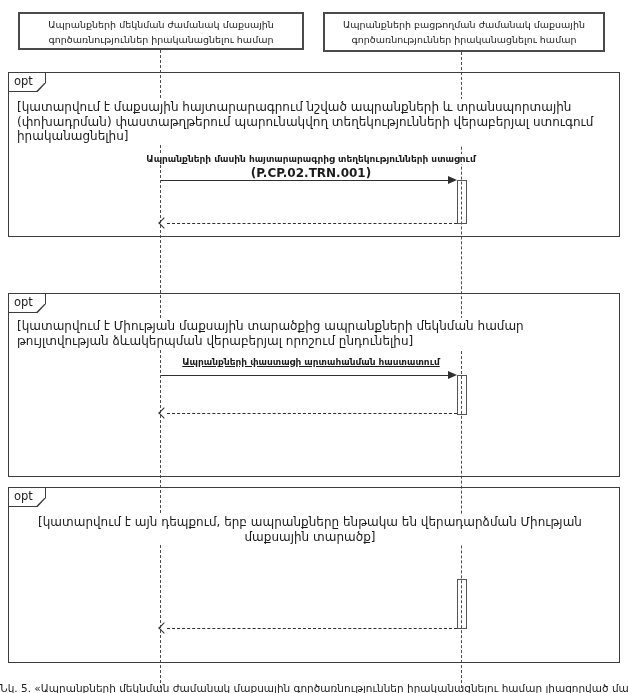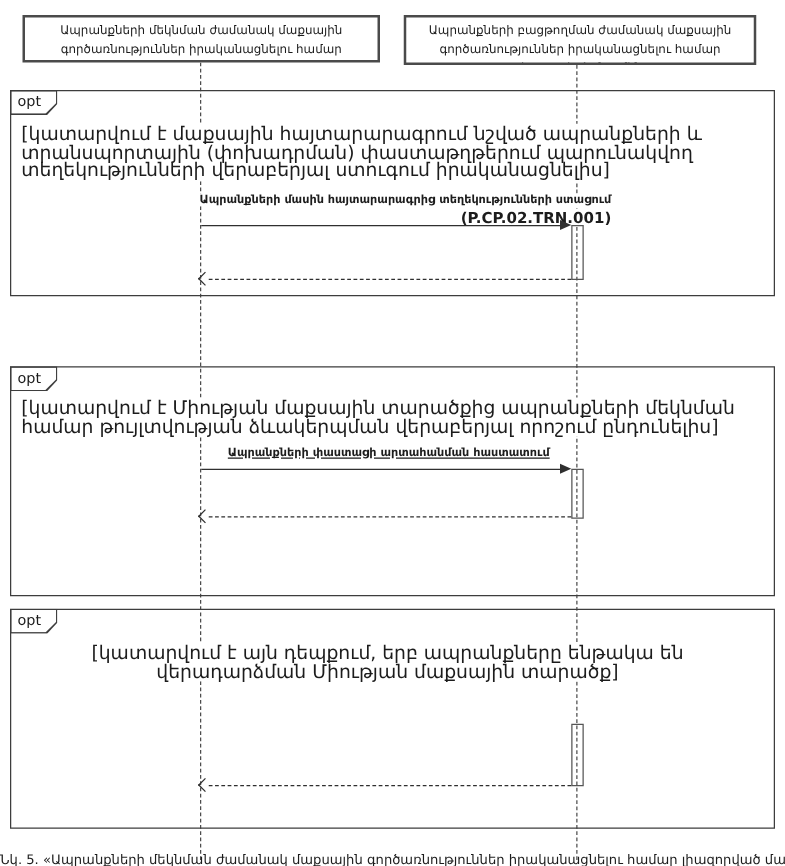--- a/index.html
+++ b/index.html
@@ -25,21 +25,21 @@
   .opt-tab{
     position:absolute;top:-1px;left:-1px;width:38px;height:20px;background:#3d3d3d;
     clip-path:polygon(0 0,100% 0,100% 55%,78% 100%,0 100%);z-index:4;
   }
   .opt-tab-inner{
     position:absolute;top:1px;left:1px;right:1px;bottom:1px;background:#ffffff;
     clip-path:polygon(0 0,100% 0,100% 52%,76% 100%,0 100%);
     font-size:11.5px;line-height:16px;padding-left:5px;box-sizing:border-box;
   }
   .guard{
-    position:absolute;font-size:15px;line-height:14.5px;background:#ffffff;
+    position:absolute;font-size:12px;line-height:14.5px;background:#ffffff;
     padding:1px 2px;z-index:3;
   }
   .msg{
     position:absolute;text-align:center;z-index:3;background:transparent;
   }
   .msg-title{font-size:9px;font-weight:bold;background:#ffffff;padding:0 2px;}
   .msg-code{font-size:12px;font-weight:bold;background:#ffffff;padding:0 2px;}
   .msg-line{line-height:12.5px;}
   .solid-line{
     position:absolute;height:0;border-top:1px solid #2f2f2f;z-index:3;
@@ -75,21 +75,21 @@
 
   <div class="actor" style="left:18px;top:12px;width:286px;height:38px;">Ապրանքների մեկնման ժամանակ մաքսային գործառնություններ իրականացնելու համար լիազորված մարմին</div>
   <div class="actor" style="left:323px;top:12px;width:282px;height:40px;">Ապրանքների բացթողման ժամանակ մաքսային գործառնություններ իրականացնելու համար լիազորված մարմին</div>
 
   <div class="fragment" style="left:8px;top:72px;width:612px;height:165px;">
     <div class="opt-tab">
       <div class="opt-tab-inner">opt</div>
     </div>
     <div class="guard" style="left:6px;top:26px;width:586px;">[կատարվում է մաքսային հայտարարագրում նշված ապրանքների և տրանսպորտային (փոխադրման) փաստաթղթերում պարունակվող տեղեկությունների վերաբերյալ ստուգում իրականացնելիս]</div>
 
-    <div class="msg" style="left:122px;top:78px;width:360px;text-align:right;">
+    <div class="msg" style="left:122px;top:78px;width:360px;">
       <div class="msg-line"><span class="msg-title">Ապրանքների մասին հայտարարագրից տեղեկությունների ստացում</span></div>
       <div class="msg-line"><span class="msg-code">(P.CP.02.TRN.001)</span></div>
     </div>
 
     <div class="solid-line" style="left:152px;top:107px;width:288px;"></div>
     <div class="head-right" style="left:439px;top:103px;"></div>
 
     <div class="activation" style="left:448px;top:107px;height:42px;"></div>
 
     <div class="dashed-line" style="left:158px;top:150px;width:290px;"></div>

